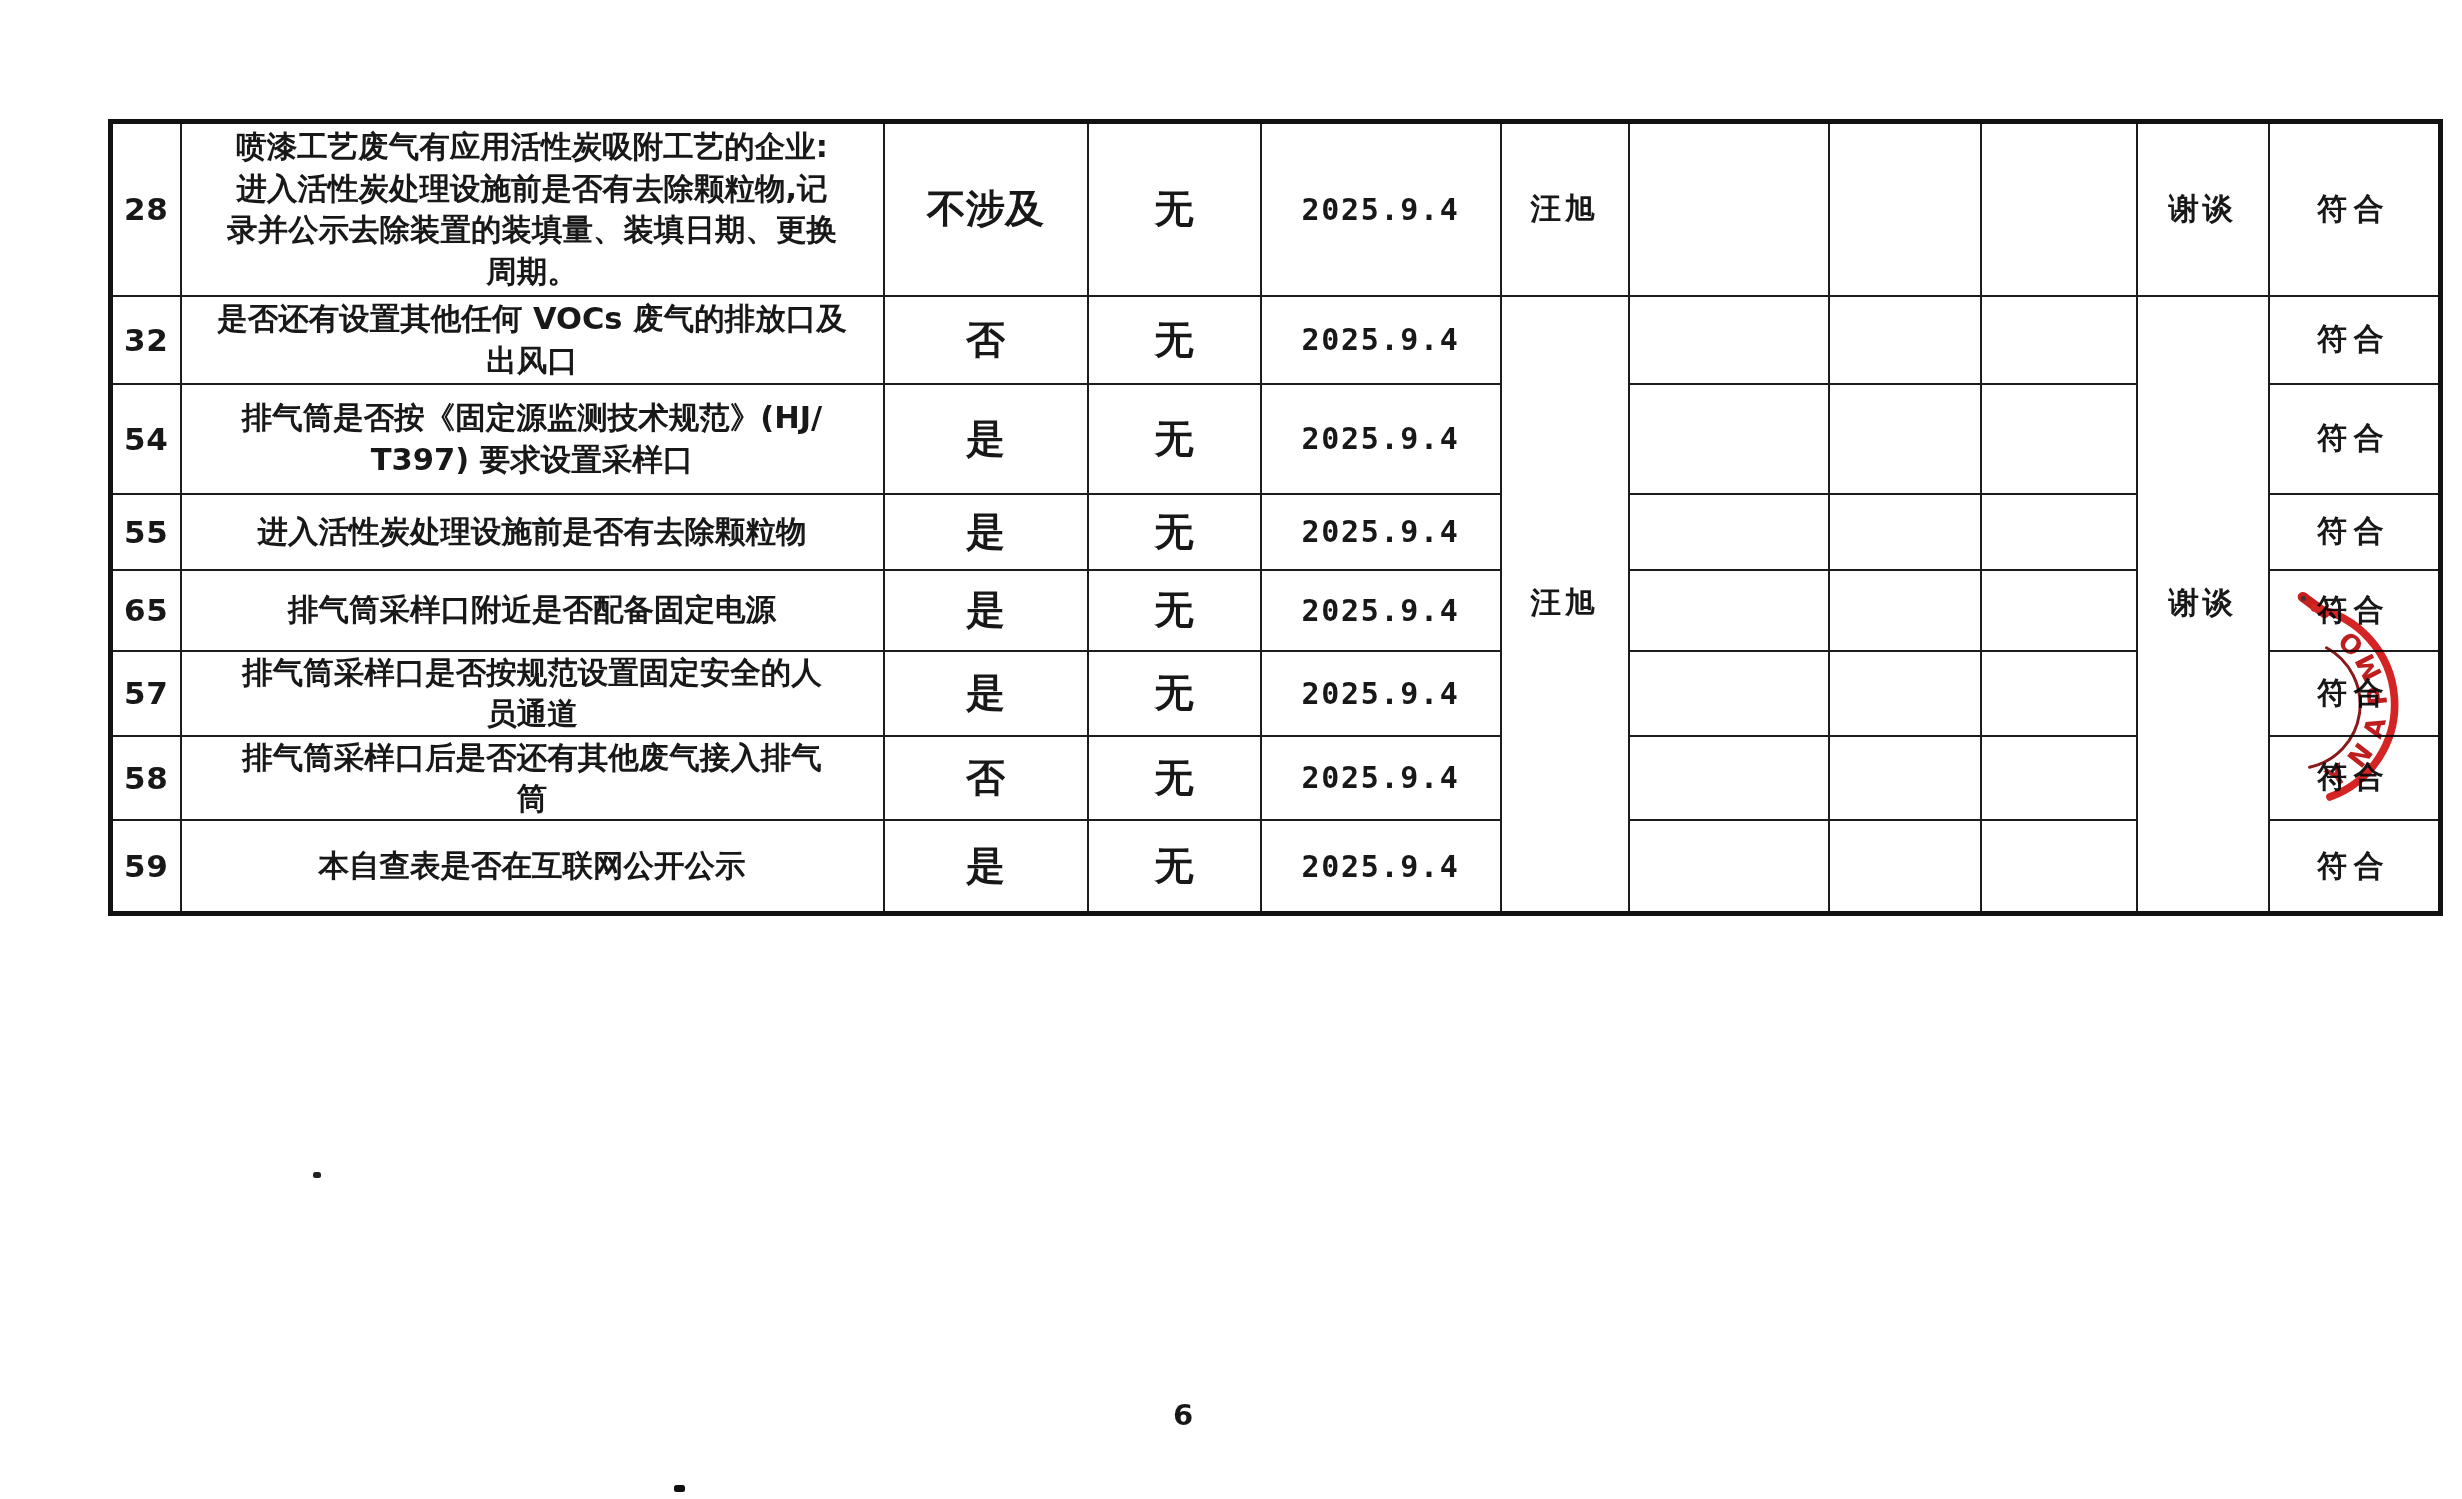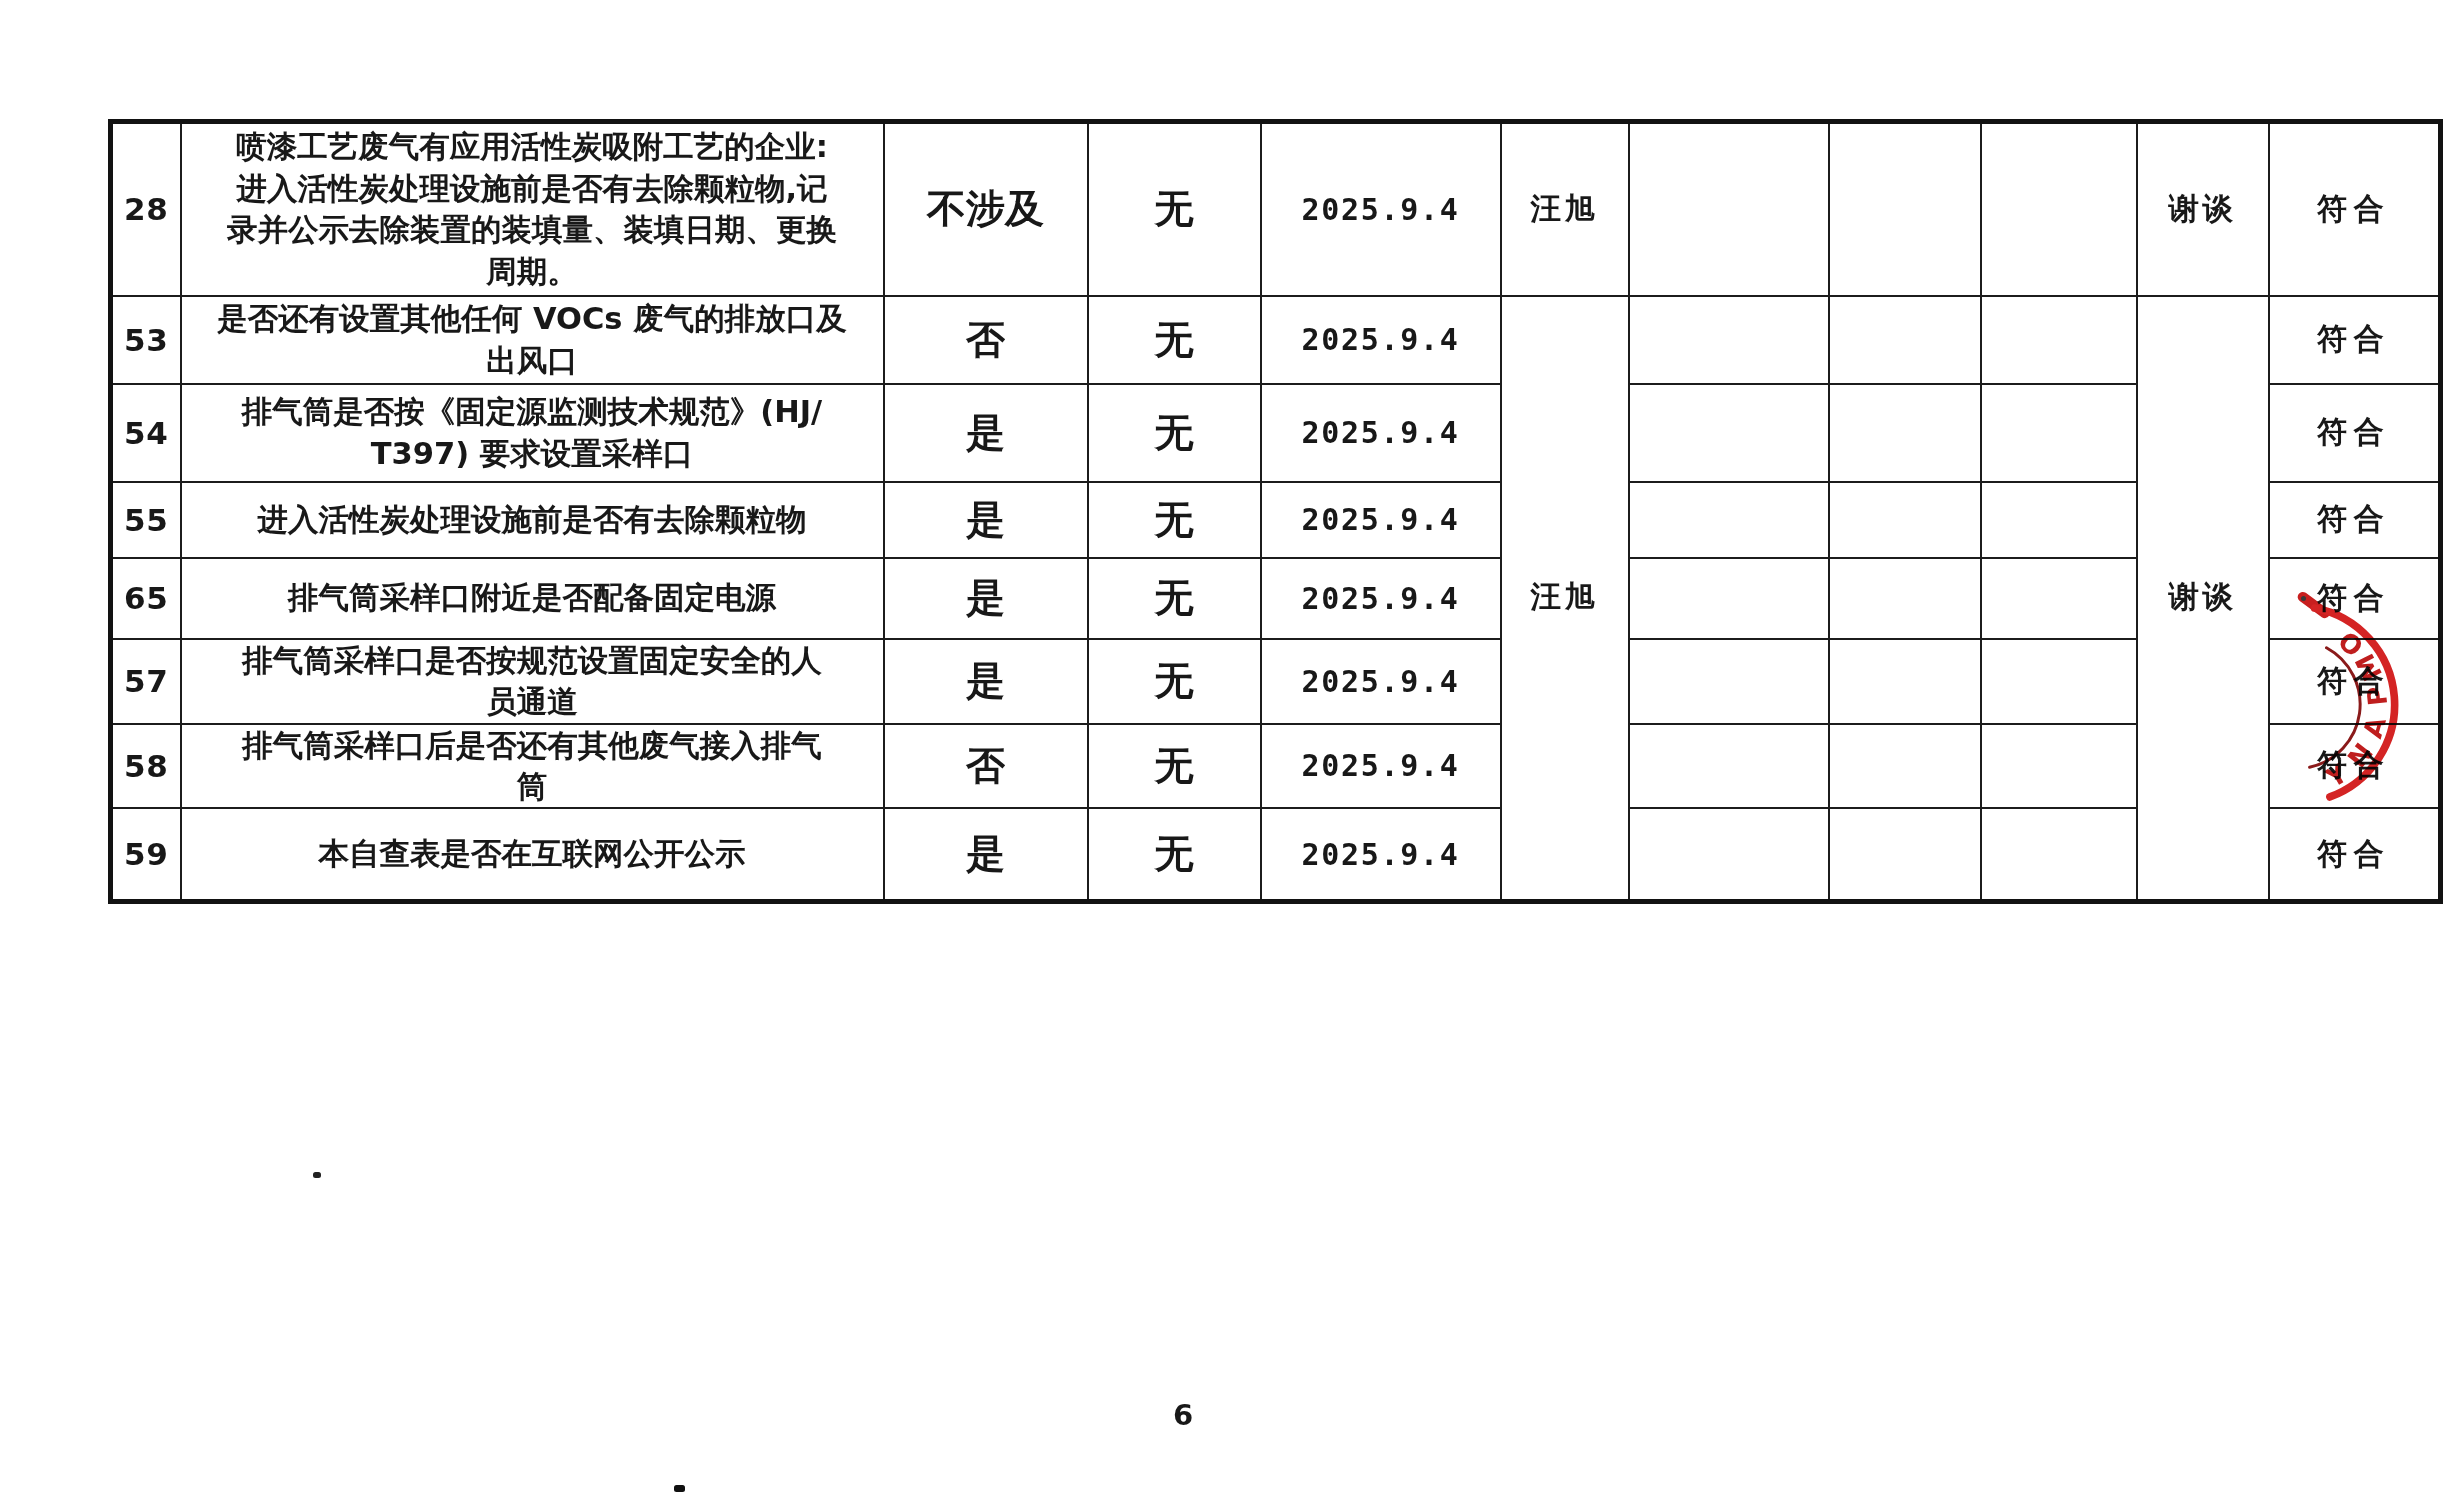--- a/index.html
+++ b/index.html
@@ -25,21 +25,21 @@
   table.checklist td {
     border: 2.5px solid #1c1c1c;
     padding: 0;
     vertical-align: middle;
     text-align: center;
     overflow: hidden;
   }
 
   tr.r52 { height: 174px; }
   tr.r53 { height: 88px; }
-  tr.r54 { height: 98px; }
+  tr.r54 { height: 110px; }
   tr.r55 { height: 76px; }
   tr.r56 { height:  81px; }
   tr.r57 { height: 85px; }
   tr.r58 { height: 68px; }
   tr.r59 { height: 93px; }
 
   td.num {
     font-size: 31px;
     font-weight: bold;
     letter-spacing: 0.8px;
@@ -136,21 +136,21 @@
       <td class="date mid">2025.9.4</td>
       <td class="person">汪旭</td>
       <td class="empty"></td>
       <td class="empty"></td>
       <td class="empty"></td>
       <td class="person">谢谈</td>
       <td class="result mid">符合</td>
     </tr>
 
     <tr class="r53">
-      <td class="num">53</td>
+      <td class="num">32</td>
       <td class="q">是否还有设置其他任何 VOCs 废气的排放口及
 出风口</td>
       <td class="ans">否</td>
       <td class="prob">无</td>
       <td class="date">2025.9.4</td>
       <td class="person" rowspan="7">汪旭</td>
       <td class="empty"></td>
       <td class="empty"></td>
       <td class="empty"></td>
       <td class="person" rowspan="7">谢谈</td>

